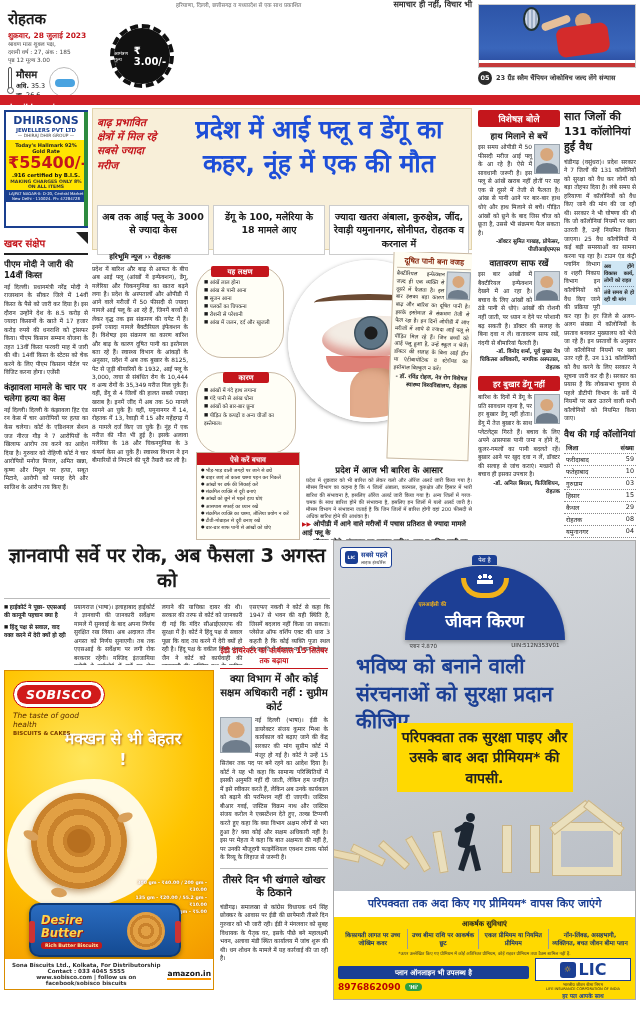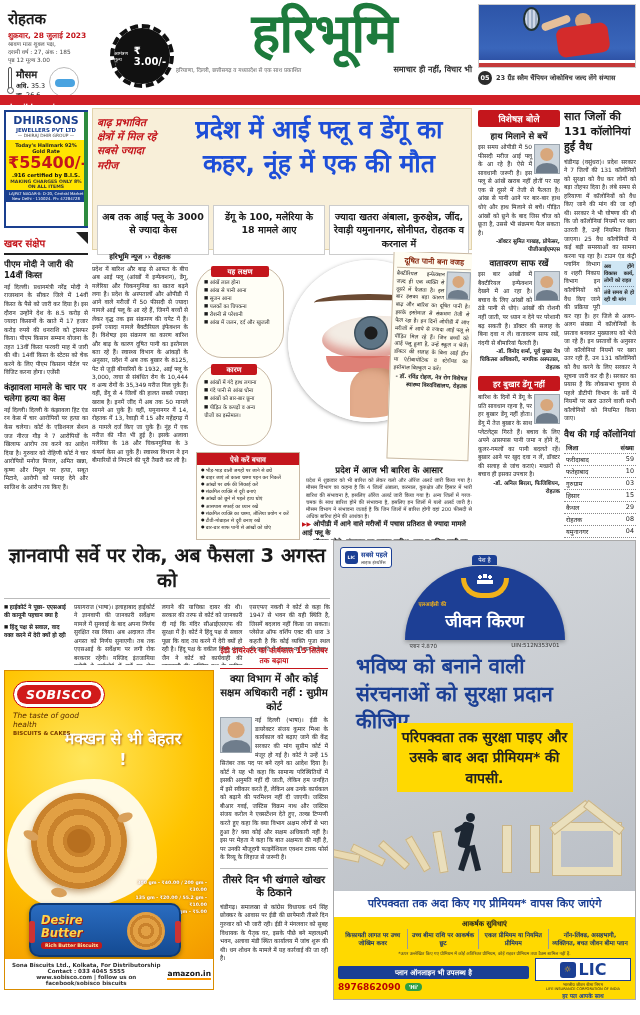--- a/index.html
+++ b/index.html
@@ -52,21 +52,20 @@
           </span>
       </div>
     </div>
 
     <div class="abs" style="left:114px;top:28px;width:56px;height:56px;background:#111;border-radius:50%;outline:4px dashed #111;display:flex;flex-direction:row;align-items:center;justify-content:center;color:#fff">
       <div style="font-size:4.8px">आमंत्रण मूल्य</div>
       <div class="b" style="font-size:10px">₹ 3.00/-</div>
     </div>
 
     <div class="abs" style="left:176px;top:2px;width:296px;height:92px">
-      <div class="b c" style="font-size:54px;line-height:1.2;color:#1d7a3c;letter-spacing:-1px">हरिभूमि</div>
       <div style="display:flex;justify-content:space-between;align-items:flex-end;margin-top:-4px">
         <div style="font-size:5.6px;color:#666">हरियाणा, दिल्ली, छत्तीसगढ़ व मध्यप्रदेश से एक साथ प्रकाशित</div>
         <div class="b" style="font-size:8px;color:#333">समाचार ही नहीं, विचार भी</div>
       </div>
     </div>
 
     <div class="abs" style="left:478px;top:4px;width:158px;height:88px">
       <div style="width:158px;height:64px;background:linear-gradient(180deg,#2d55a8 0%,#3a66bb 70%,#27479a 100%);position:relative;overflow:hidden;border:1px solid #ccc">
         <i style="position:absolute;left:96px;top:8px;width:16px;height:16px;border-radius:50%;background:#d8a77c"></i>
         <i style="position:absolute;left:78px;top:20px;width:52px;height:30px;background:#d42b2b;border-radius:8px;transform:rotate(-8deg)"></i>
@@ -199,21 +198,21 @@
       <ul class="sq" style="padding:2px 7px;font-size:5.3px;line-height:1.5">
         <li>आंखें लाल होना</li>
         <li>आंख से पानी आना</li>
         <li>सूजन आना</li>
         <li>पलकों का चिपकना</li>
         <li>रोशनी से परेशानी</li>
         <li>आंख में जलन, दर्द और खुजली</li>
       </ul>
     </div>
 
-    <div class="abs bx" style="left:104px;top:112px;width:76px;height:82px;border-radius:26px">
+    <div class="abs bx" style="left:104px;top:120px;width:100px;height:82px;border-radius:26px">
       <div class="rh" style="width:46px;margin:-1px auto 0;font-size:7px;padding:1px 0;border-radius:2px">कारण</div>
       <ul class="sq" style="padding:3px 7px;font-size:5.3px;line-height:1.55">
         <li>आंखों में गंदे हाथ लगाना</li>
         <li>गंदे पानी से आंख धोना</li>
         <li>आंखों को बार-बार छूना</li>
         <li>पीड़ित के कपड़ों व अन्य चीजों का इस्तेमाल।</li>
       </ul>
     </div>
 
     <div class="abs" style="left:196px;top:8px;width:162px;height:162px;border-radius:50%;background:radial-gradient(circle at 45% 40%,#edc3a6 0%,#dba talking 0,#dba586 55%,#c98e6f 100%);border:4px solid #fff;box-shadow:0 1px 4px rgba(0,0,0,.35);overflow:hidden">

